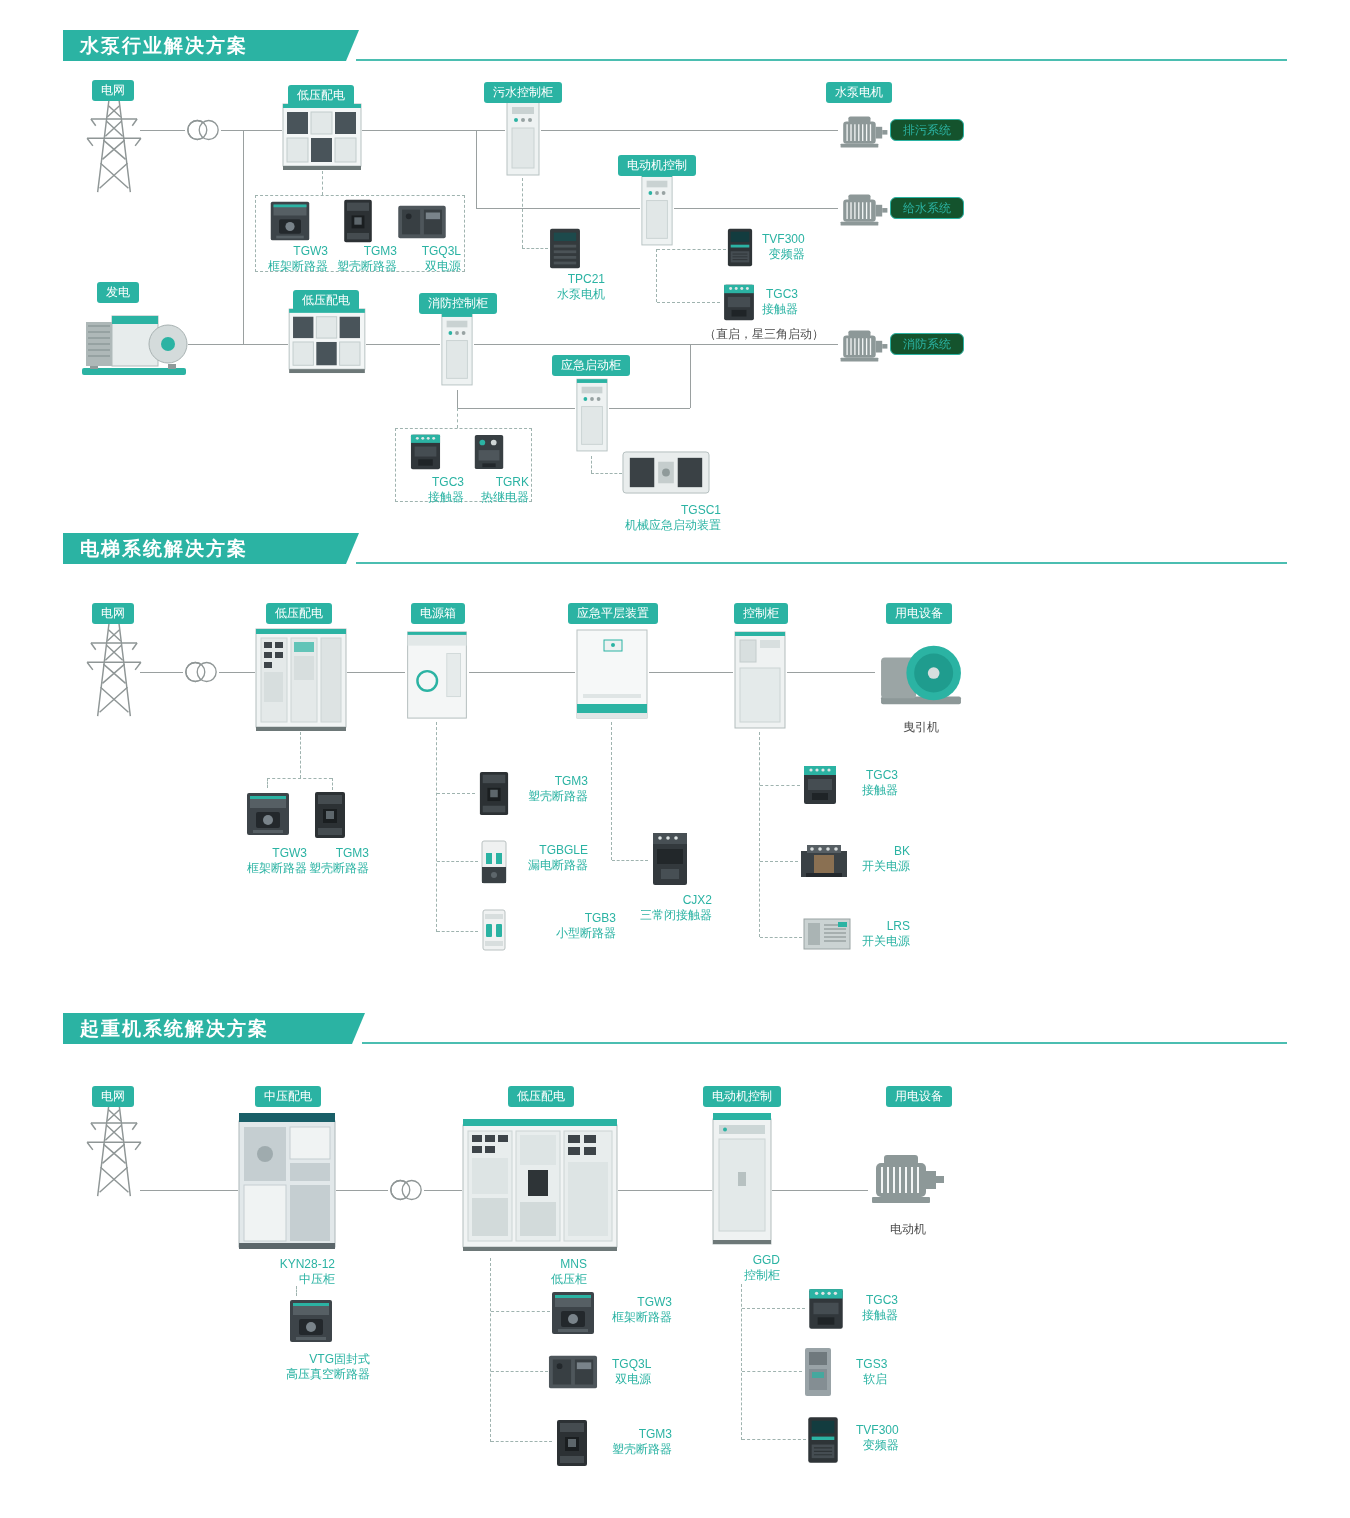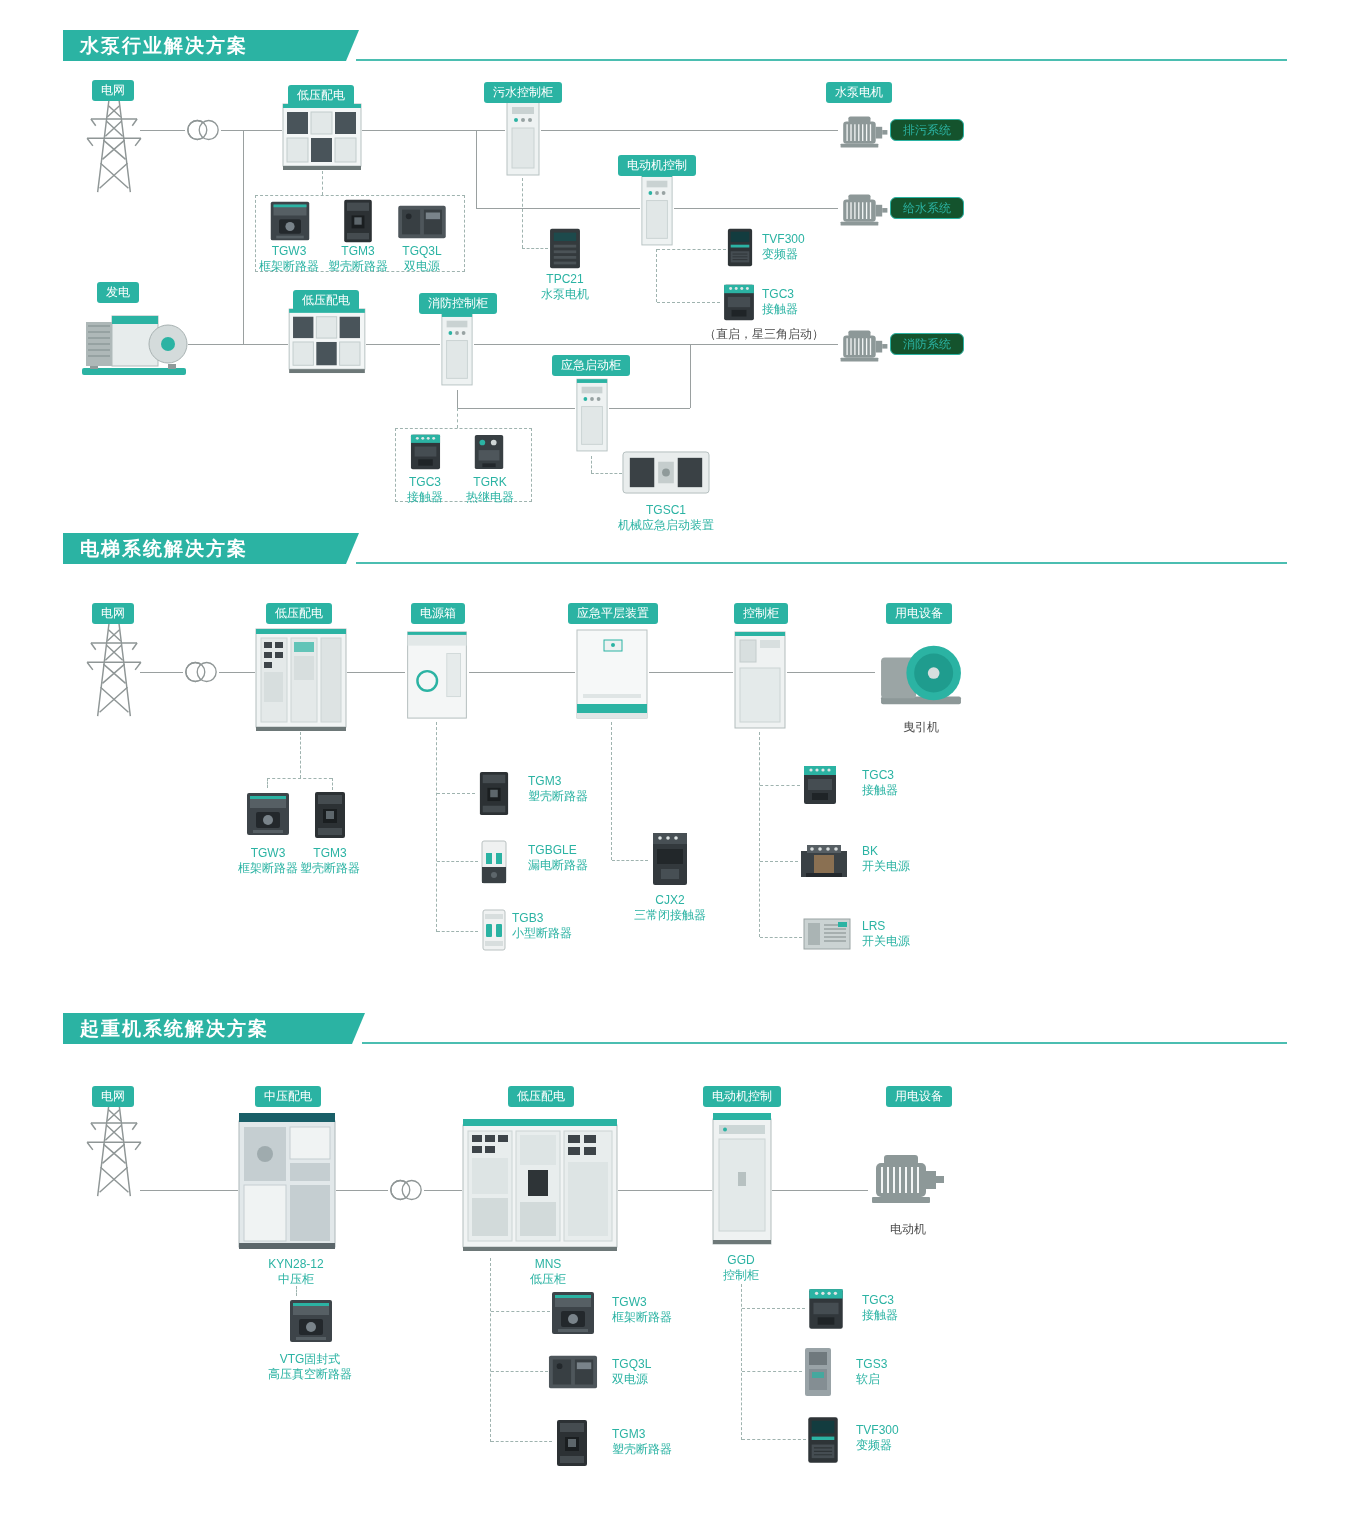--- a/index.html
+++ b/index.html
@@ -13,21 +13,21 @@
   .canvas{position:relative;width:1350px;height:1518px;background:#fff;overflow:hidden;}
   .sec-header{position:absolute;height:31px;background:var(--accent);color:#fff;font-size:19px;font-weight:bold;
     line-height:31px;padding-left:17px;letter-spacing:2px;white-space:nowrap;
     clip-path:polygon(0 0,100% 0,calc(100% - 13px) 100%,0 100%);}
   .sec-rule{position:absolute;height:2px;background:var(--accent);opacity:.85;}
   .badge{position:absolute;background:var(--accent);color:#fff;font-size:12px;height:21px;line-height:21px;
     padding:0 9px;border-radius:3px;white-space:nowrap;}
   .sysbox{position:absolute;background:#14532d;border:1px solid var(--accent);color:var(--accent);font-size:12px;
     height:22px;line-height:20px;padding:0 12px;border-radius:6px;white-space:nowrap;}
   .plabel{position:absolute;color:var(--accent);font-size:12px;line-height:15px;}
-  .plabel span{display:block;white-space:nowrap;}
+  .plabel span{display:block;white-space:nowrap;text-align:right;}
   .center{text-align:center;}
   .dlabel{position:absolute;color:var(--text);font-size:12px;line-height:15px;text-align:center;}
   .note{position:absolute;color:var(--text);font-size:12px;line-height:15px;white-space:nowrap;text-align:center;}
   .hline{position:absolute;height:1px;background:var(--line);}
   .vline{position:absolute;width:1px;background:var(--line);}
   .hdash{position:absolute;height:0;border-top:1px dashed var(--dash);}
   .vdash{position:absolute;width:0;border-left:1px dashed var(--dash);}
   .dashbox{position:absolute;border:1px dashed var(--dash);}
   .dev{position:absolute;}
   .dev svg{width:100%;height:100%;display:block;}
@@ -606,21 +606,21 @@
       <span>塑壳断路器</span>
     </div>
     <div class="plabel" style="left:528px;top:774px">
       <span>TGM3</span>
       <span>塑壳断路器</span>
     </div>
     <div class="plabel" style="left:528px;top:843px">
       <span>TGBGLE</span>
       <span>漏电断路器</span>
     </div>
-    <div class="plabel" style="left:512px;top:911px">
+    <div class="plabel" style="left:556px;top:911px">
       <span>TGB3</span>
       <span>小型断路器</span>
     </div>
     <div class="plabel center" style="left:628px;top:893px;width:84px">
       <span>CJX2</span>
       <span>三常闭接触器</span>
     </div>
     <div class="plabel" style="left:862px;top:768px">
       <span>TGC3</span>
       <span>接触器</span>

